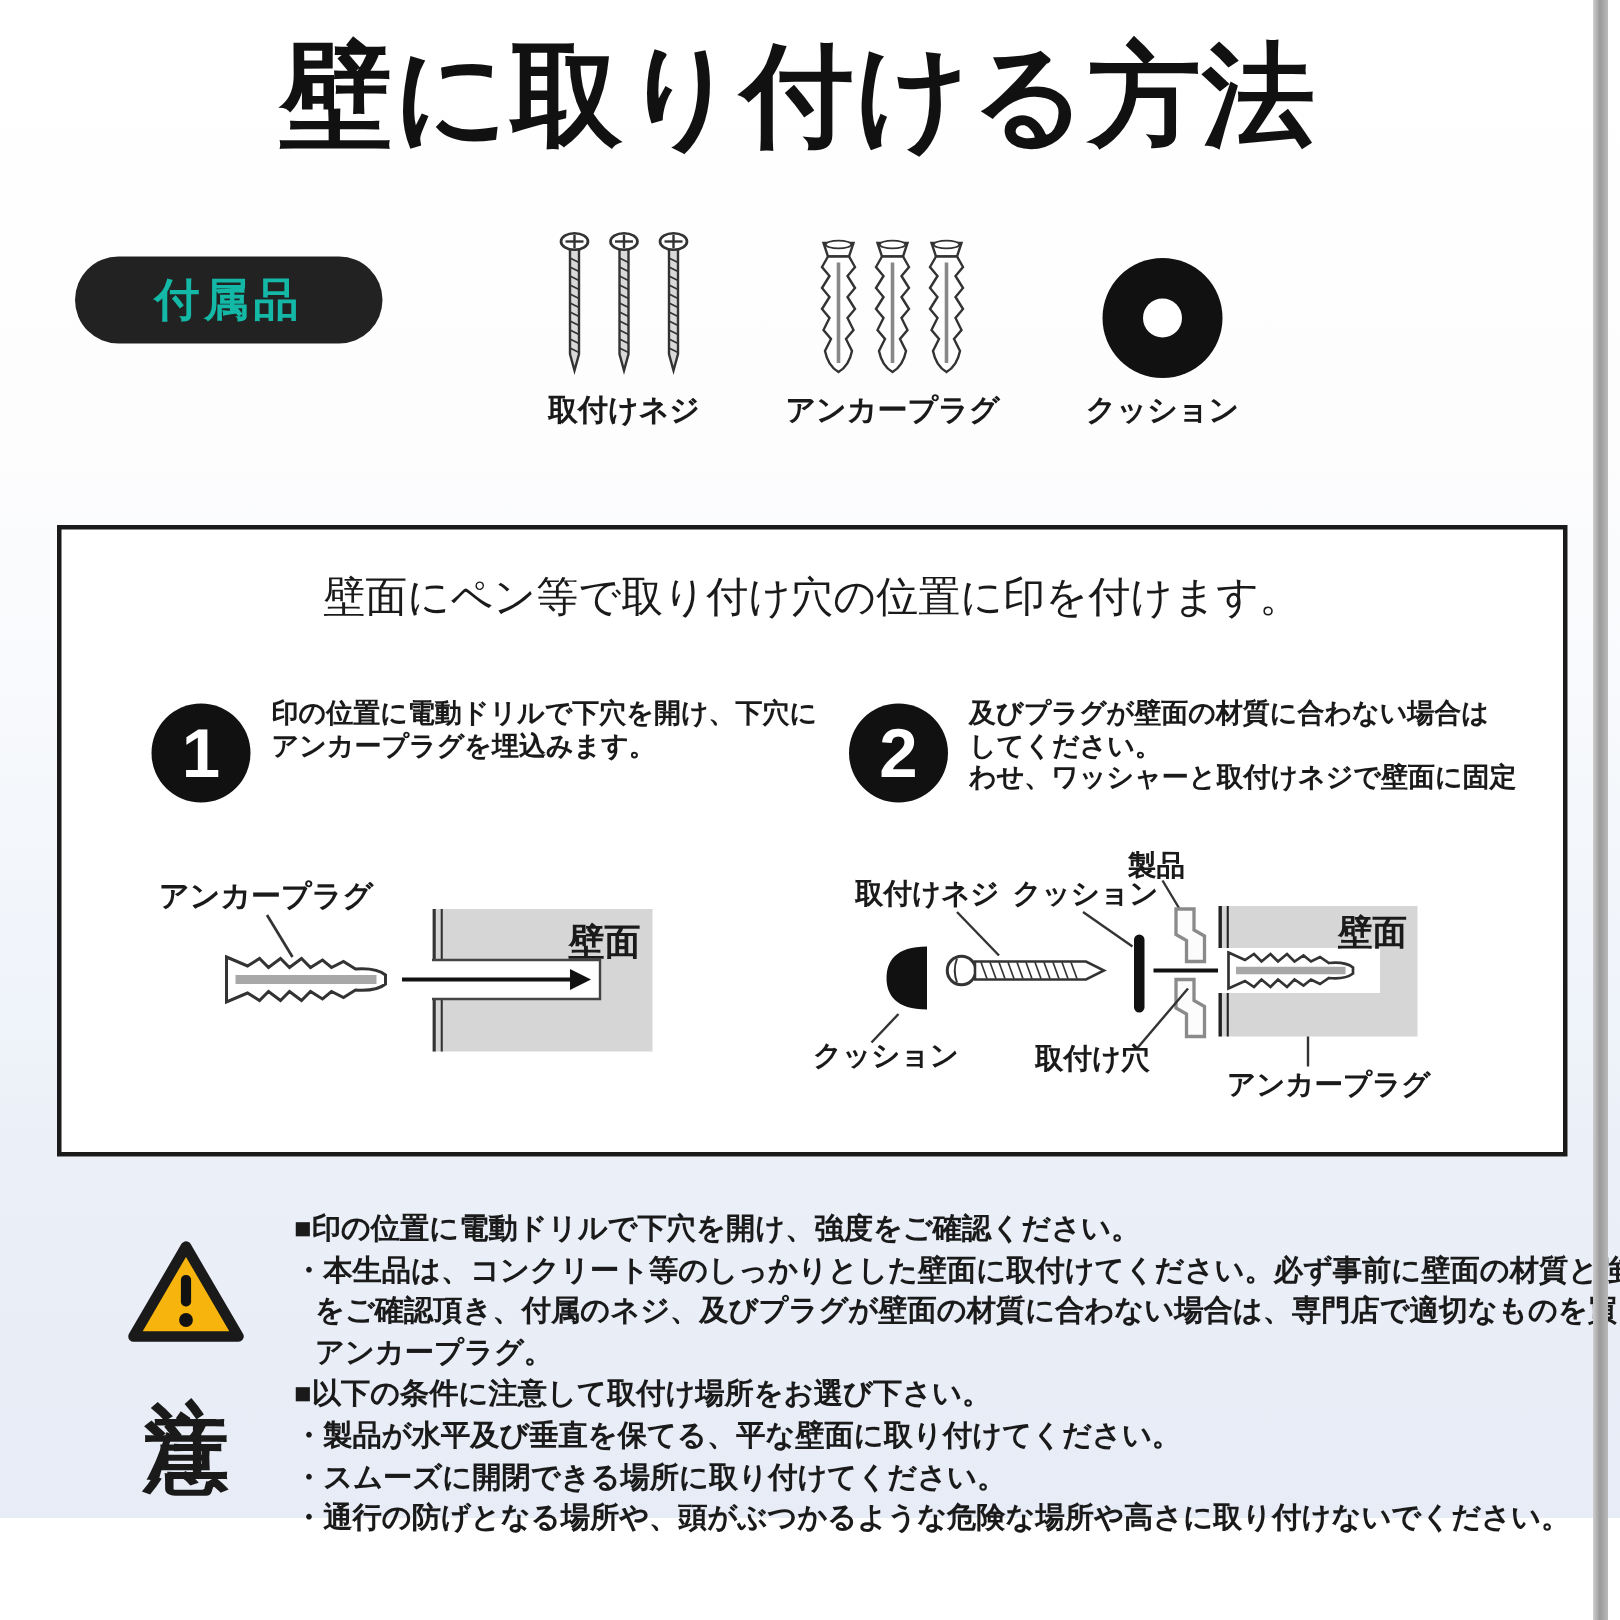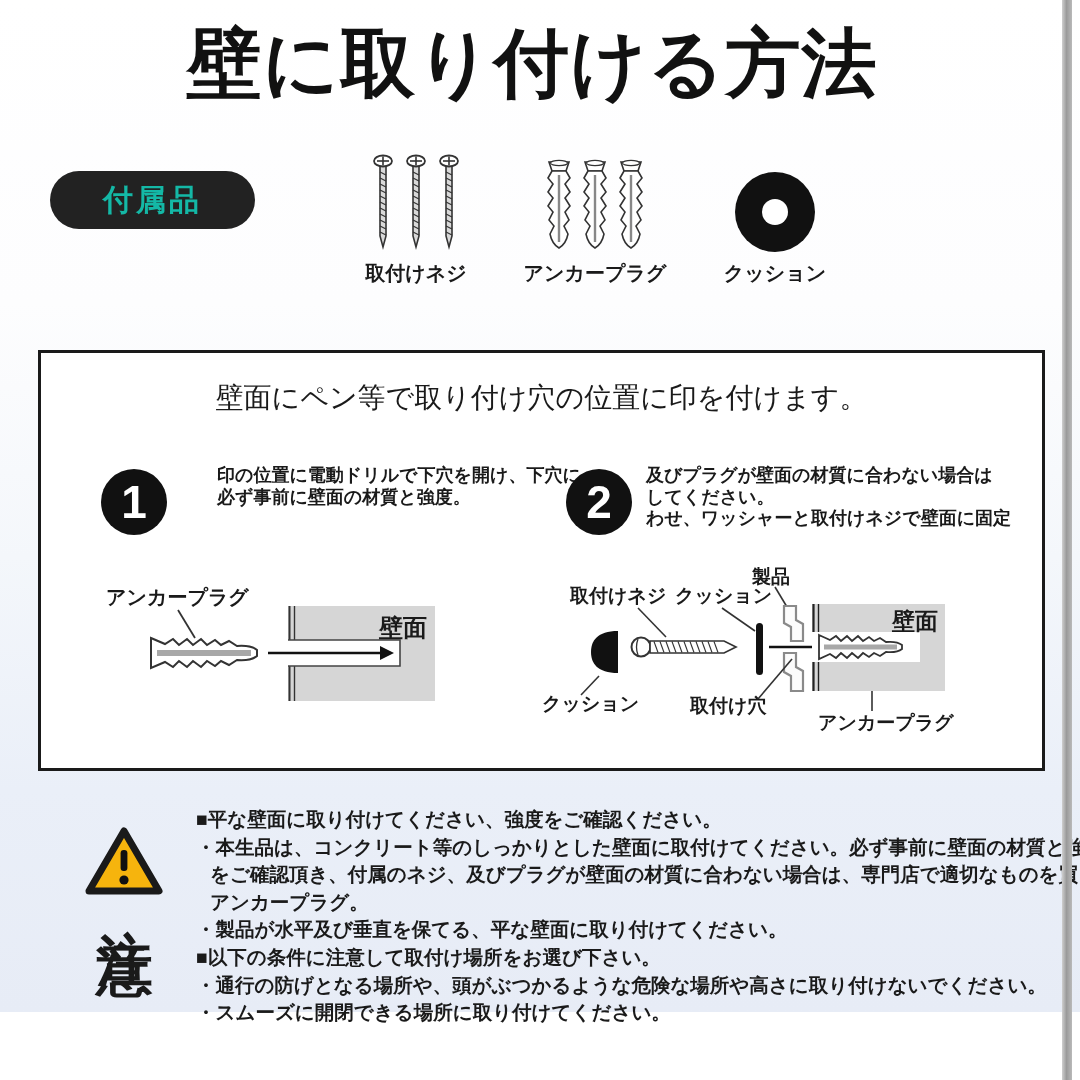--- a/index.html
+++ b/index.html
@@ -27,21 +27,21 @@
   .main-box{position:absolute;left:38px;top:350px;width:1007px;height:421px;
        background:#fff;border:3px solid #1a1a1a;box-sizing:border-box;}
   .box-headline{position:absolute;left:0;top:26px;width:100%;text-align:center;
        font-size:28px;font-weight:400;white-space:nowrap;}
   .step-circle{position:absolute;width:66px;height:66px;border-radius:50%;background:#111;
        color:#fff;display:flex;align-items:center;justify-content:center;
        font-size:46px;font-weight:700;}
   .step1-circle{left:60px;top:116px;}
   .step2-circle{left:525px;top:116px;}
   .step-text{position:absolute;top:112px;font-size:18px;font-weight:700;line-height:21.5px;white-space:nowrap;}
-  .step1-text{left:140px;margin-left:36px;}
+  .step1-text{left:140px;}
   .step2-text{left:605px;}
   .diagram1{position:absolute;left:57px;top:225px;}
   .diagram2{position:absolute;left:484px;top:206px;}
   svg text{font-family:"Liberation Sans","DejaVu Sans",sans-serif;font-weight:700;fill:#1a1a1a;}
   
   .warn-triangle{position:absolute;left:84px;top:826px;}
   .caution-label{position:absolute;left:86px;top:884px;font-size:56px;font-weight:800;
        writing-mode:vertical-rl;text-orientation:upright;letter-spacing:10px;line-height:78px;}
   .caution-text{position:absolute;left:196px;top:806px;width:872px;
        font-size:19.5px;font-weight:600;line-height:27.6px;}
@@ -121,21 +121,21 @@
   </div>
 
   <div class="main-box">
     <div class="box-headline">壁面にペン等で取り付け穴の位置に印を付けます。</div>
 
     <div class="step-circle step1-circle">
       <span>1</span>
     </div>
     <div class="step-text step1-text">
       <div>印の位置に電動ドリルで下穴を開け、下穴に</div>
-      <div>必ず事前に壁面の材質と強度。</div>
+      <div>アンカープラグを埋込みます。</div>
     </div>
 
     <div class="step-circle step2-circle">
       <span>2</span>
     </div>
     <div class="step-text step2-text">
       <div>及びプラグが壁面の材質に合わない場合は</div>
       <div>してください。</div>
       <div>わせ、ワッシャーと取付けネジで壁面に固定</div>
     </div>
@@ -231,24 +231,24 @@
   <div class="warn-triangle">
     <svg width="80" height="72" viewBox="0 0 80 72">
       <path d="M40,5 L75,65 L5,65 Z" fill="#f6b40d" stroke="#1a1a1a" stroke-width="7" stroke-linejoin="round"></path>
       <rect x="36.6" y="24" width="6.8" height="21" rx="3.2" fill="#111"></rect>
       <circle cx="40" cy="54" r="4.6" fill="#111"></circle>
     </svg>
   </div>
   <div class="caution-label">注意</div>
 
   <div class="caution-text">
-    <div>■平な壁面に取り付けてください、強度をご確認ください。</div>
+    <div>■印の位置に電動ドリルで下穴を開け、強度をご確認ください。</div>
     <div>・本生品は、コンクリート等のしっかりとした壁面に取付けてください。必ず事前に壁面の材質と強度</div>
     <div class="cont">をご確認頂き、付属のネジ、及びプラグが壁面の材質に合わない場合は、専門店で適切なものを買</div>
     <div class="cont">アンカープラグ。</div>
+    <div>■以下の条件に注意して取付け場所をお選び下さい。</div>
     <div>・製品が水平及び垂直を保てる、平な壁面に取り付けてください。</div>
-    <div>■以下の条件に注意して取付け場所をお選び下さい。</div>
+    <div>・スムーズに開閉できる場所に取り付けてください。</div>
     <div>・通行の防げとなる場所や、頭がぶつかるような危険な場所や高さに取り付けないでください。</div>
-    <div>・スムーズに開閉できる場所に取り付けてください。</div>
   </div>
 
   <div class="edge-strip"></div>
 </div>
 
 </body></html>

